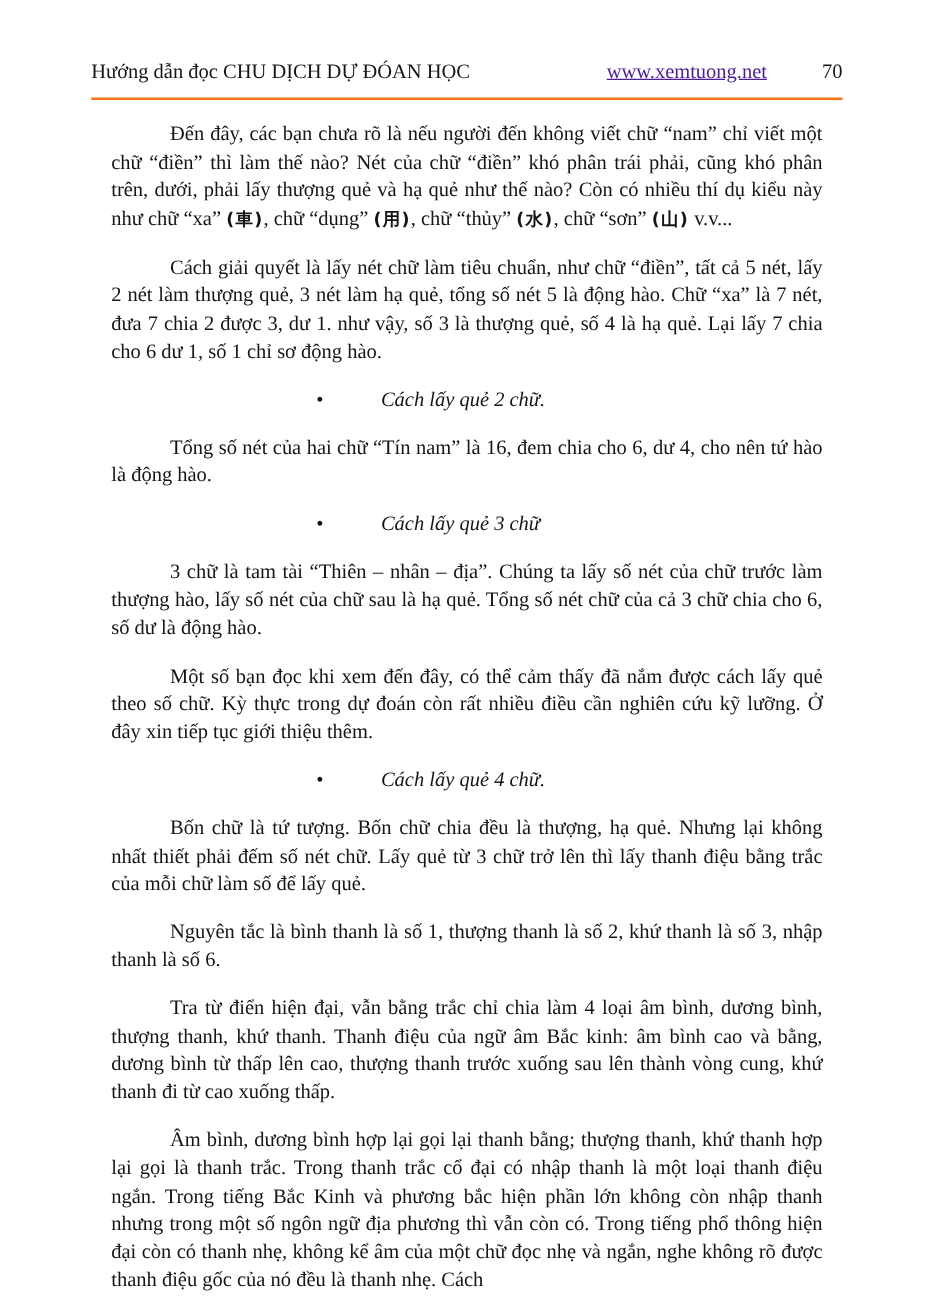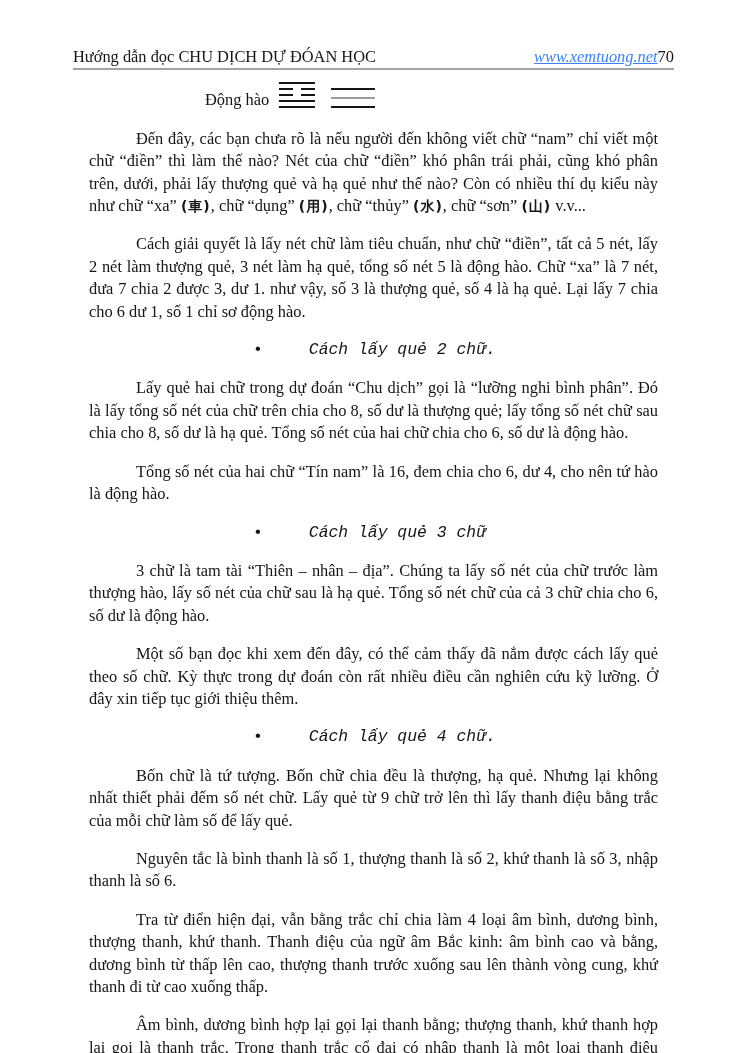--- a/index.html
+++ b/index.html
@@ -13,48 +13,48 @@
     font-size:16.4px;
     line-height:22.4px;
     box-sizing:border-box;
     padding:46px 70px 20px 73px;
     overflow:hidden;
   }
   
   .hdr{
     display:flex;
     align-items:baseline;
-    border-bottom:2px solid #a3a3a3;
+    border-bottom:2px solid #f97316;
+    padding-bottom:10px;
   }
   .hdr-title{white-space:nowrap;}
   .hdr-spacer{flex:1;}
   .hdr-link{
-    color:#3b82f6;
+    color:#4c1d95;
     text-decoration:underline;
     cursor:pointer;
+    margin-right:44px;
     white-space:nowrap;
-    font-style:italic;
   }
   .hdr-page{white-space:nowrap;}
   
   .donghao{
     margin:12px 0 2px 132px;
   }
   
   p.body{
     margin:16px;
     text-align:justify;
     text-indent:47px;
   }
   .bullet-line{
     margin:1px 0;
     padding-left:70px;
     text-indent:0;
     text-align:left;
-    font-family:Liberation Mono, monospace;
   }
   .bullet-marker{display:inline-block;margin-right:46px;}
   .bullet-label{font-style:italic;}
   .cjk{
     font-family:"DejaVu Sans",sans-serif;
     font-weight:bold;
     font-size:14px;
     letter-spacing:1px;
   }
   
@@ -89,57 +89,51 @@
 
 <div class="page">
 
   <div class="hdr">
     <span class="hdr-title">Hướng dẫn đọc CHU DỊCH DỰ ĐÓAN HỌC</span>
     <span class="hdr-spacer"></span>
     <a class="hdr-link">www.xemtuong.net</a>
     <span class="hdr-page">70</span>
   </div>
 
-  <div class="donghao">
-    <span>Động hào</span>
-    <span class="glyph g-donghao-hex"><i class="gl-row solid"></i><i class="gl-row broken"></i><i class="gl-row broken"></i><i class="gl-row solid"></i><i class="gl-row solid"></i></span>
-    <span class="glyph g-donghao-tri"><i class="gl-row solid"></i><i class="gl-row gray"></i><i class="gl-row solid"></i></span>
-  </div>
 
   <p class="body">
     <span>Đến đây, các bạn chưa rõ là nếu người đến không viết chữ “nam” chỉ viết một chữ “điền” thì làm thế nào? Nét của chữ “điền” khó phân trái phải, cũng khó phân trên, dưới, phải lấy thượng quẻ và hạ quẻ như thế nào? Còn có nhiều thí dụ kiểu này như chữ “xa” </span><span class="cjk">(車)</span><span>, chữ “dụng” </span><span class="cjk">(用)</span><span>, chữ “thủy” </span><span class="cjk">(水)</span><span>, chữ “sơn” </span><span class="cjk">(山)</span><span> v.v...</span>
   </p>
 
   <p class="body">Cách giải quyết là lấy nét chữ làm tiêu chuẩn, như chữ “điền”, tất cả 5 nét, lấy 2 nét làm thượng quẻ, 3 nét làm hạ quẻ, tổng số nét 5 là động hào. Chữ “xa” là 7 nét, đưa 7 chia 2 được 3, dư 1. như vậy, số 3 là thượng quẻ, số 4 là hạ quẻ. Lại lấy 7 chia cho 6 dư 1, số 1 chỉ sơ động hào.</p>
 
   <p class="body bullet-line">
     <span class="bullet-marker">•</span><span class="bullet-label">Cách lấy quẻ 2 chữ.</span>
   </p>
 
-  <p class="body">Lấy quẻ hai chữ trong dự đoán “Chu dịch” gọi là “lưỡng nghi bình phân”. Đó là lấy tổng số nét của chữ trên chia cho 8, số dư là thượng quẻ; lấy tổng số nét chữ sau chia cho 8, số dư là hạ quẻ. Tổng số nét của hai chữ chia cho 6, số dư là động hào.</p>
 
 
 
   <p class="body">Tổng số nét của hai chữ “Tín nam” là 16, đem chia cho 6, dư 4, cho nên tứ hào là động hào.</p>
 
 
   <p class="body bullet-line">
     <span class="bullet-marker">•</span><span class="bullet-label">Cách lấy quẻ 3 chữ</span>
   </p>
 
   <p class="body">3 chữ là tam tài “Thiên – nhân – địa”. Chúng ta lấy số nét của chữ trước làm thượng hào, lấy số nét của chữ sau là hạ quẻ. Tổng số nét chữ của cả 3 chữ chia cho 6, số dư là động hào.</p>
 
 
   <p class="body">Một số bạn đọc khi xem đến đây, có thể cảm thấy đã nắm được cách lấy quẻ theo số chữ. Kỳ thực trong dự đoán còn rất nhiều điều cần nghiên cứu kỹ lưỡng. Ở đây xin tiếp tục giới thiệu thêm.</p>
 
   <p class="body bullet-line">
     <span class="bullet-marker">•</span><span class="bullet-label">Cách lấy quẻ 4 chữ.</span>
   </p>
 
-  <p class="body">Bốn chữ là tứ tượng. Bốn chữ chia đều là thượng, hạ quẻ. Nhưng lại không nhất thiết phải đếm số nét chữ. Lấy quẻ từ 9 chữ trở lên thì lấy thanh điệu bằng trắc của mỗi chữ làm số để lấy quẻ.</p>
+  <p class="body">Bốn chữ là tứ tượng. Bốn chữ chia đều là thượng, hạ quẻ. Nhưng lại không nhất thiết phải đếm số nét chữ. Lấy quẻ từ 3 chữ trở lên thì lấy thanh điệu bằng trắc của mỗi chữ làm số để lấy quẻ.</p>
 
   <p class="body">Nguyên tắc là bình thanh là số 1, thượng thanh là số 2, khứ thanh là số 3, nhập thanh là số 6.</p>
 
   <p class="body">Tra từ điển hiện đại, vẫn bằng trắc chỉ chia làm 4 loại âm bình, dương bình, thượng thanh, khứ thanh. Thanh điệu của ngữ âm Bắc kinh: âm bình cao và bằng, dương bình từ thấp lên cao, thượng thanh trước xuống sau lên thành vòng cung, khứ thanh đi từ cao xuống thấp.</p>
 
   <p class="body">Âm bình, dương bình hợp lại gọi lại thanh bằng; thượng thanh, khứ thanh hợp lại gọi là thanh trắc. Trong thanh trắc cổ đại có nhập thanh là một loại thanh điệu ngắn. Trong tiếng Bắc Kinh và phương bắc hiện phần lớn không còn nhập thanh nhưng trong một số ngôn ngữ địa phương thì vẫn còn có. Trong tiếng phổ thông hiện đại còn có thanh nhẹ, không kể âm của một chữ đọc nhẹ và ngắn, nghe không rõ được thanh điệu gốc của nó đều là thanh nhẹ. Cách</p>
 
 </div>
 
 </body></html>

